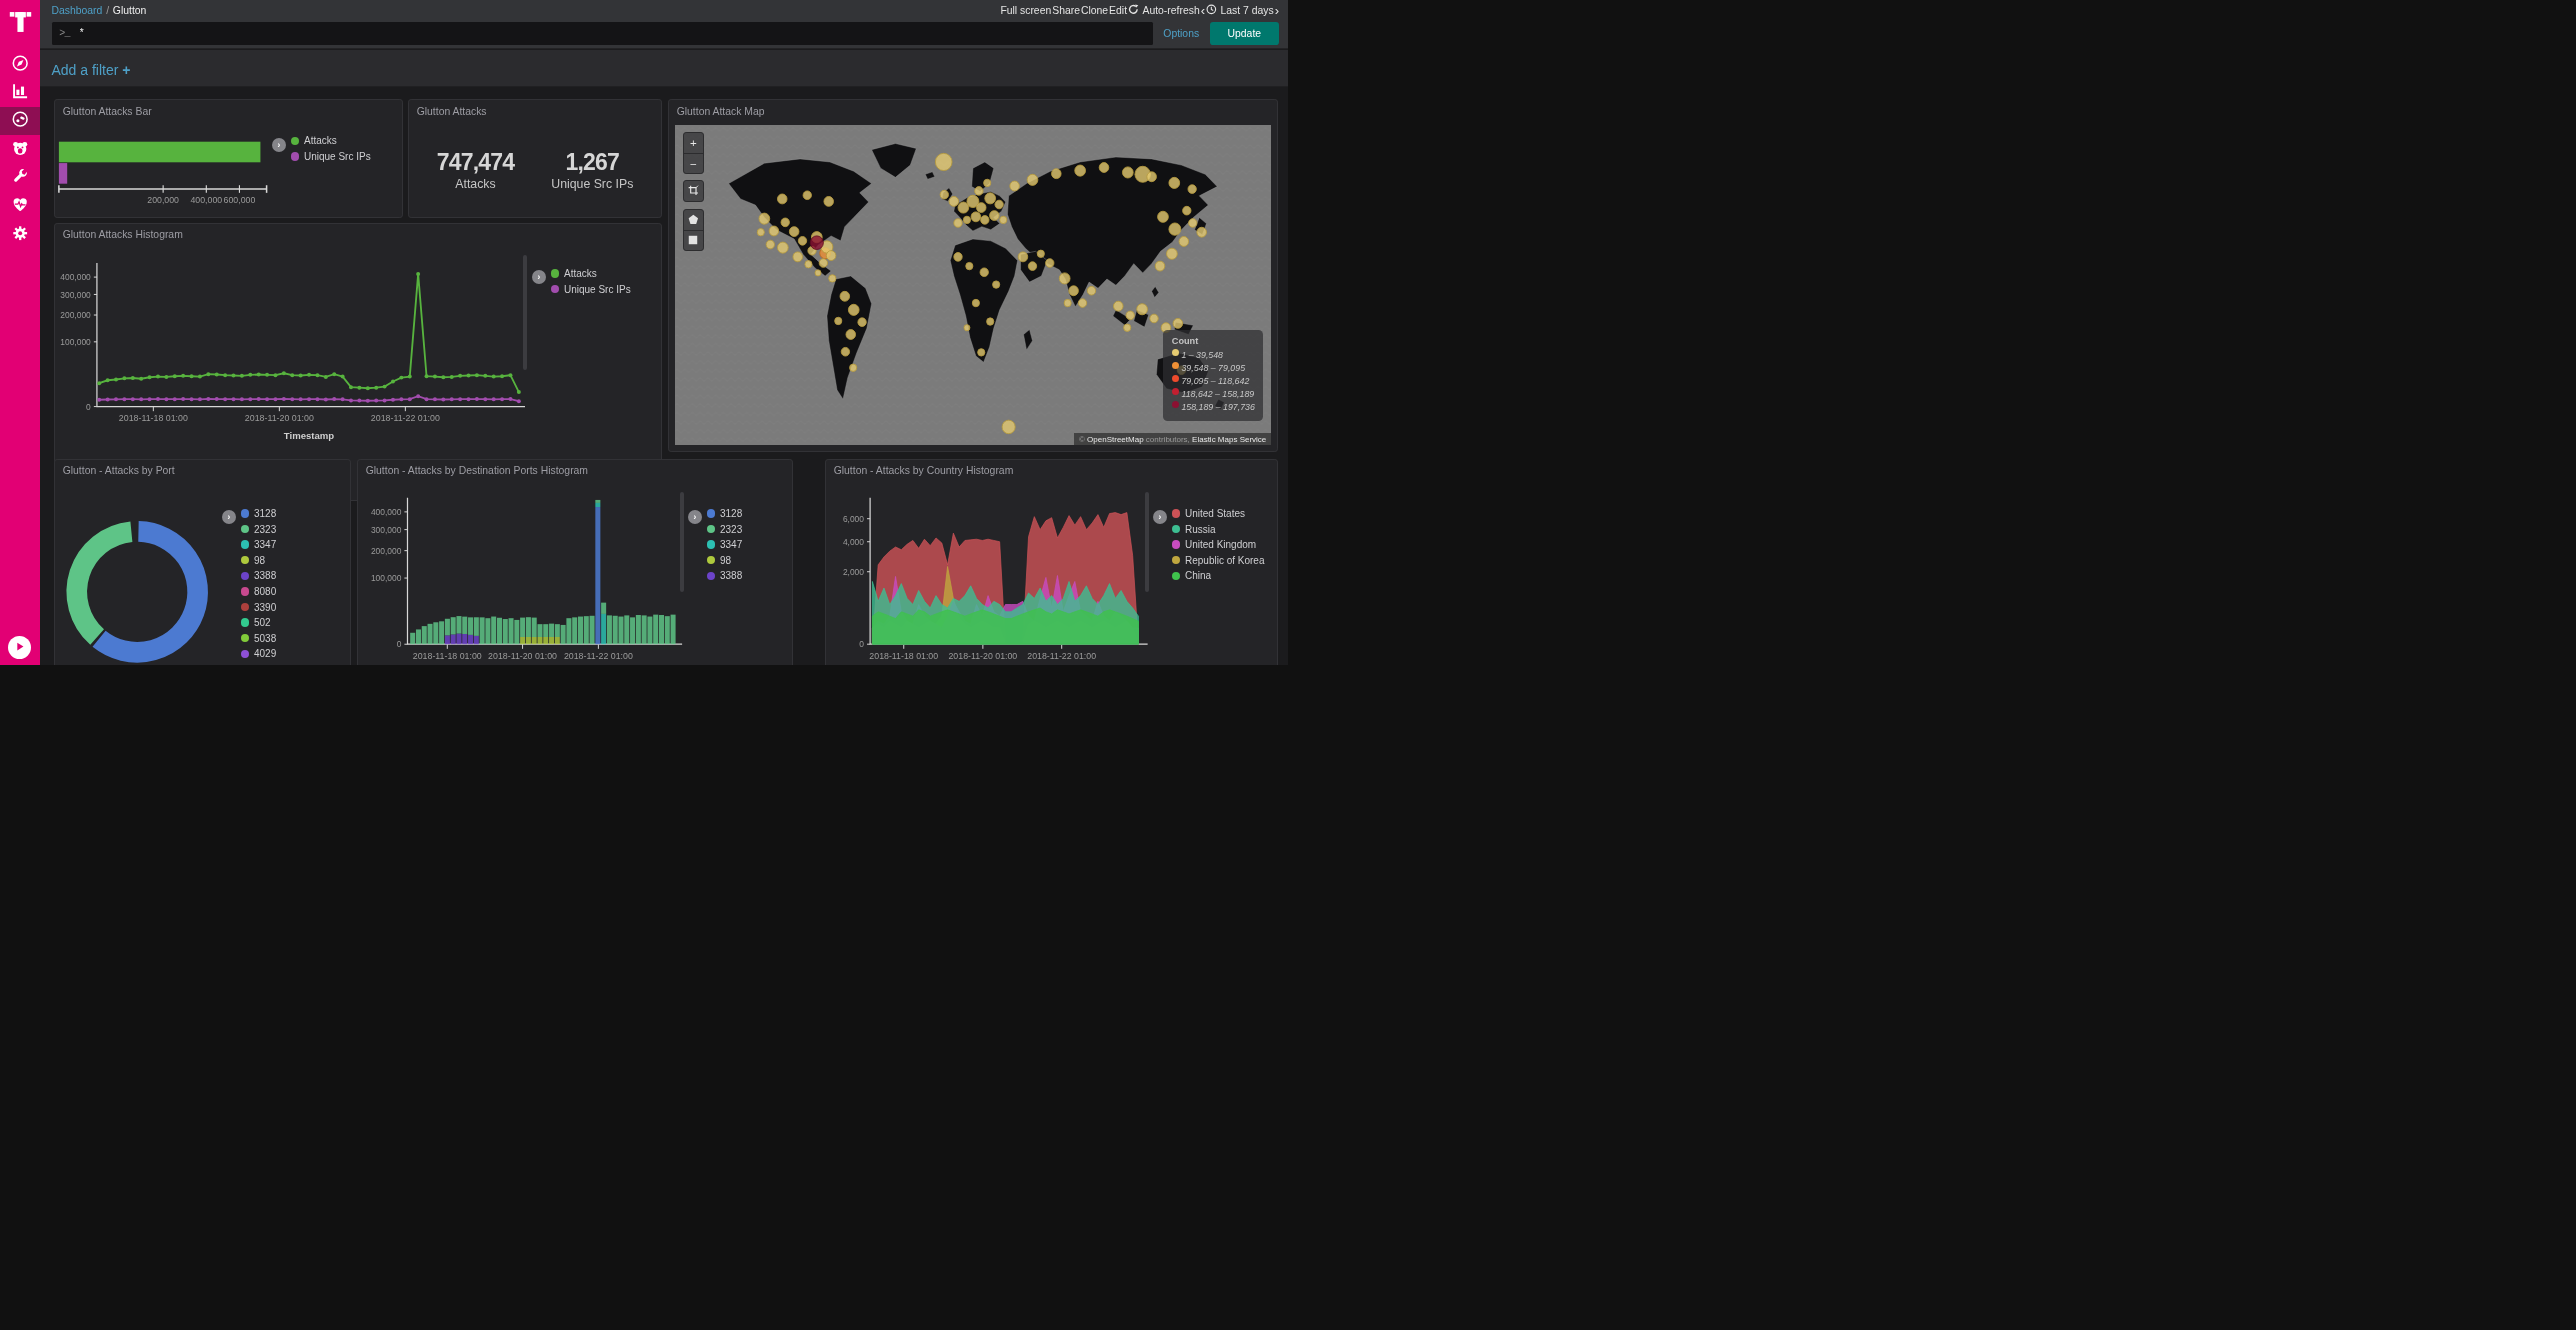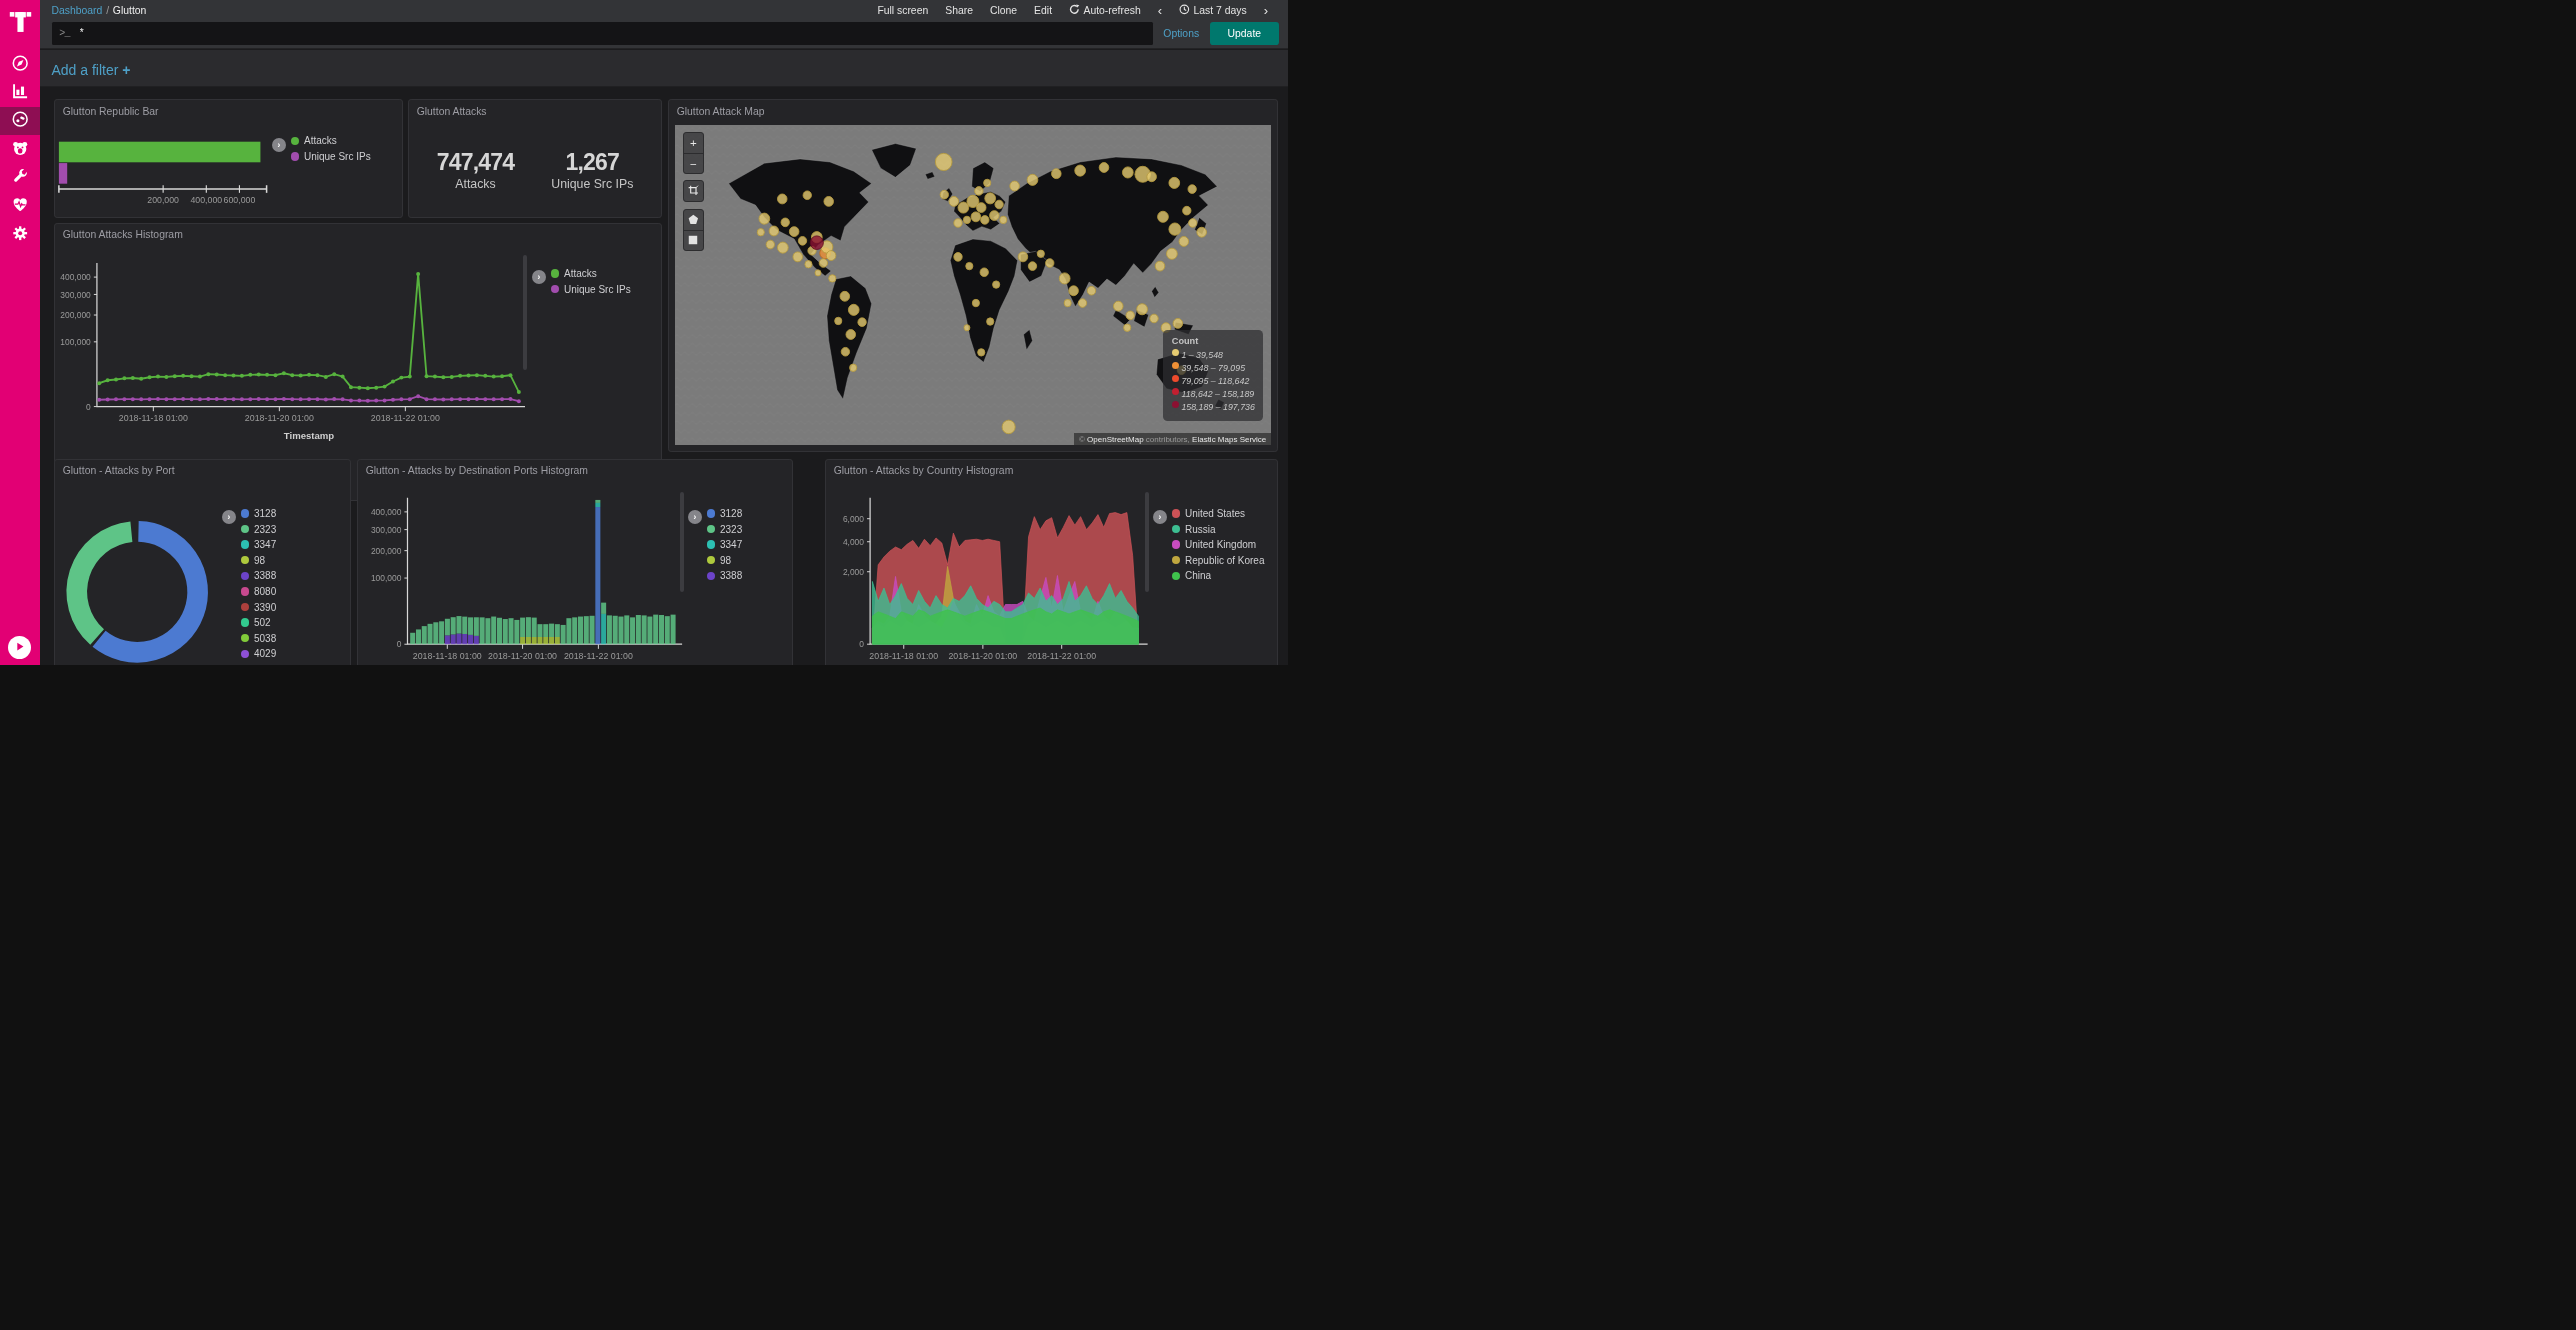--- a/index.html
+++ b/index.html
@@ -13,21 +13,21 @@
   .side-icon.active { background:#8e0e53; }
   #logo { position:absolute; left:0; top:4.6px; width:40px; height:34px; display:flex; align-items:center; justify-content:center; }
   #collapse-btn { position:absolute; left:8.4px; top:636px; width:23px; height:23px; background:#fff; border-radius:50%; display:flex; align-items:center; justify-content:center; cursor:pointer; }
 
   
   #chrome { position:absolute; left:40px; top:0; right:0; height:49px; background:#333437; border-bottom:0.8px solid #232325; }
   #breadcrumb { position:absolute; left:11.5px; top:4.6px; font-size:10.4px; color:#c9c9c9; }
   #breadcrumb .bc-link { color:#4ea0c7; cursor:pointer; }
   #breadcrumb .bc-sep { color:#9a9a9a; padding:0 3.8px; }
   #breadcrumb .bc-cur { color:#efefef; }
-  #topnav { position:absolute; right:20px; top:3.1px; display:flex; align-items:center; gap:17px; font-size:10.4px; color:#e4e4e4; }
+  #topnav { position:absolute; right:9px; top:3.1px; display:flex; align-items:center; gap:1px; font-size:10.4px; color:#e4e4e4; }
   #topnav .nav-item { cursor:pointer; white-space:nowrap; display:flex; align-items:center; gap:3.8px; }
   #query-row { position:absolute; left:11.5px; top:21px; right:9.2px; height:24.5px; display:flex; align-items:center; gap:10.7px; }
   #query-input { flex:1; height:23px; background:#141416; border-radius:1.5px; display:flex; align-items:center; padding:0 7.7px; font-family:"Liberation Mono", monospace; font-size:10px; cursor:text; }
   #query-prompt { color:#8a8a8a; margin-right:9.2px; letter-spacing:-0.8px; }
   #query-value { color:#f2f2f2; }
   #options-link { color:#4ea0c7; font-size:10.4px; cursor:pointer; }
   #update-btn { width:69px; height:23px; background:#00786d; color:#fff; border:none; border-radius:3.1px; font-size:10.4px; font-family:inherit; cursor:pointer; }
 
   
   #filter-row { position:absolute; left:40px; top:50px; right:0; height:37px; background:#2b2b2e; border-bottom:0.8px solid #202022; }
@@ -179,21 +179,21 @@
     </div>
   </header>
 
   <div id="filter-row">
     <span id="add-filter"><span>Add a filter</span> <b>+</b></span>
   </div>
 
   <main id="dash">
 
     <section class="panel" style="left:14px; top:12.3px; width:349px; height:119px;">
-      <div class="panel-title">Glutton Republic Bar</div>
+      <div class="panel-title">Glutton Attacks Bar</div>
       <svg class="chart-svg" id="chart-attacks_bar" style="left:1.5px; top:31px;" width="268" height="84" viewBox="0 0 350 110">
           <rect x="2" y="14" width="263.9105174660895" height="27" fill="#57b33e"></rect>
           <rect x="2" y="42" width="10.865431051713808" height="27" fill="#a24dae"></rect>
           <path d="M2 76 H274" stroke="#d8d8d8" stroke-width="2" fill="none"></path>
           <path d="M2 71 V81" stroke="#d8d8d8" stroke-width="2"></path>
           <path d="M274 71 V81" stroke="#d8d8d8" stroke-width="2"></path>
           <line x1="138.5128867981508" y1="71" x2="138.5128867981508" y2="81" stroke="#d8d8d8" stroke-width="1.5"></line>
           <text x="138.5128867981508" y="94" fill="#9b9b9b" font-size="11.5" text-anchor="middle">200,000</text>
           <line x1="195.05837594864792" y1="71" x2="195.05837594864792" y2="81" stroke="#d8d8d8" stroke-width="1.5"></line>
           <text x="195.05837594864792" y="94" fill="#9b9b9b" font-size="11.5" text-anchor="middle">400,000</text>

